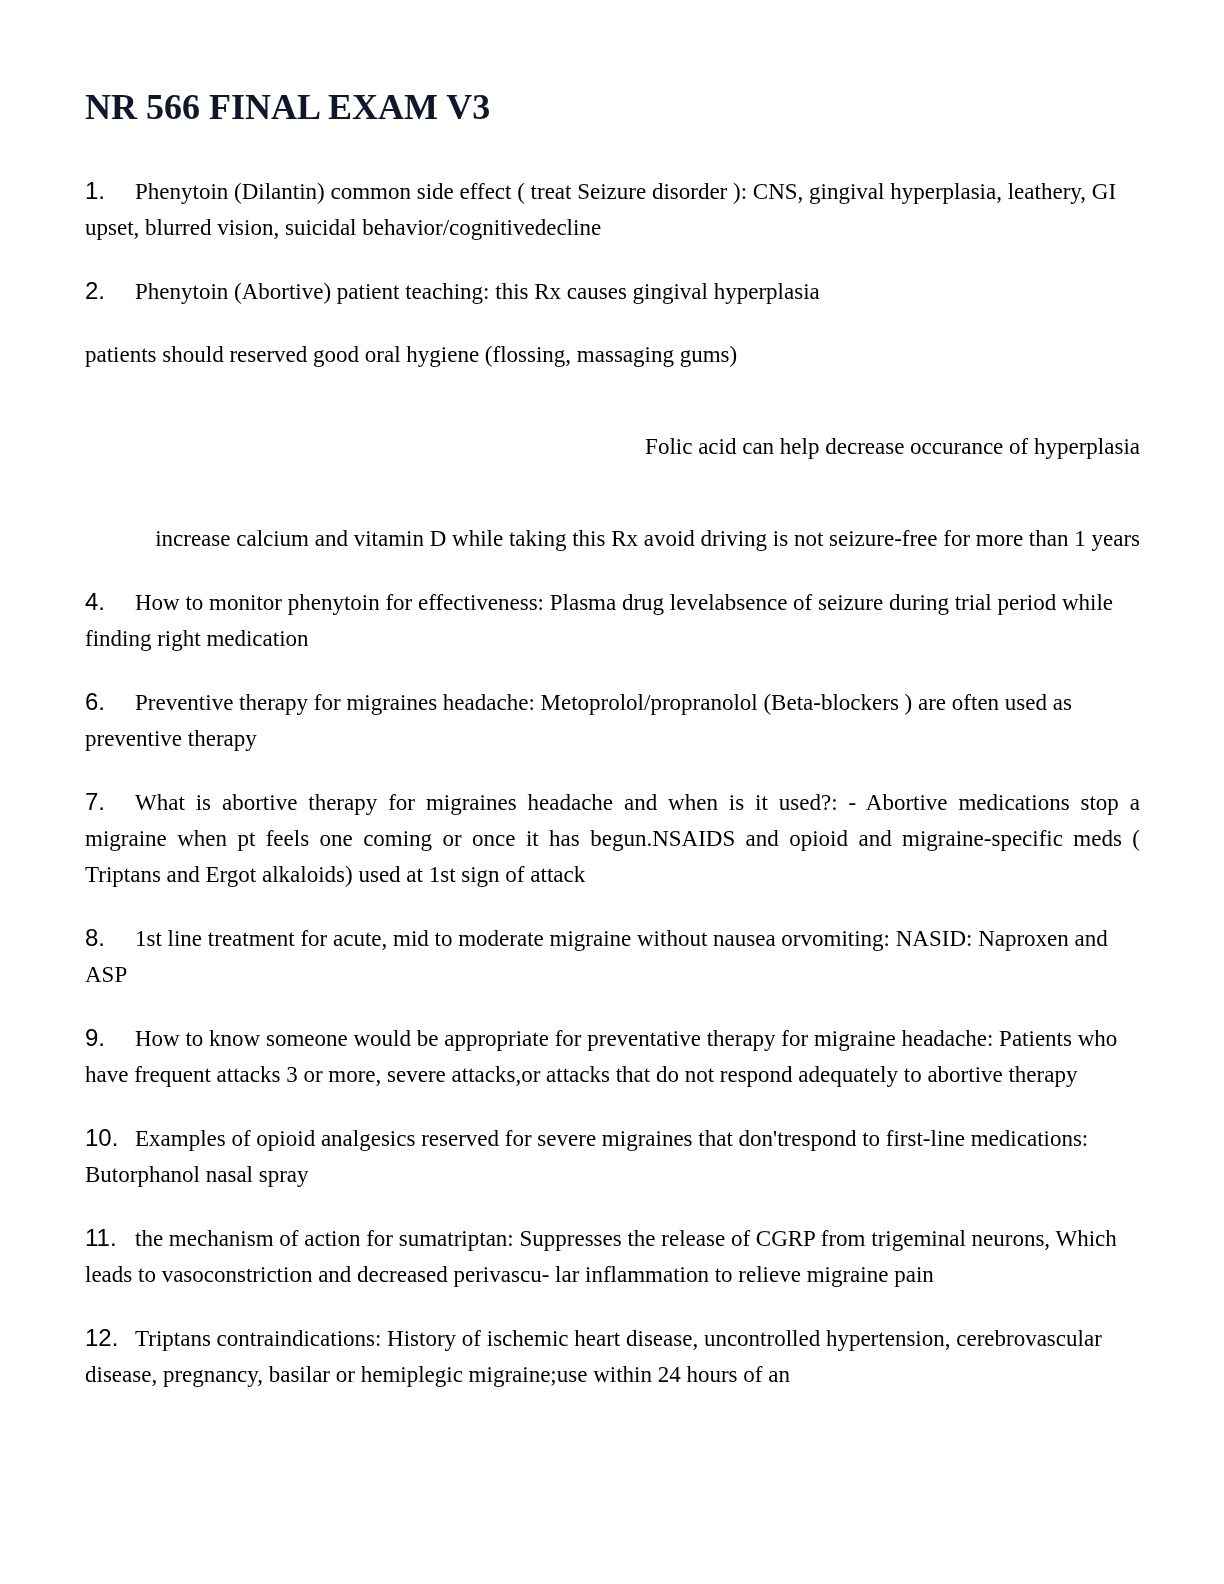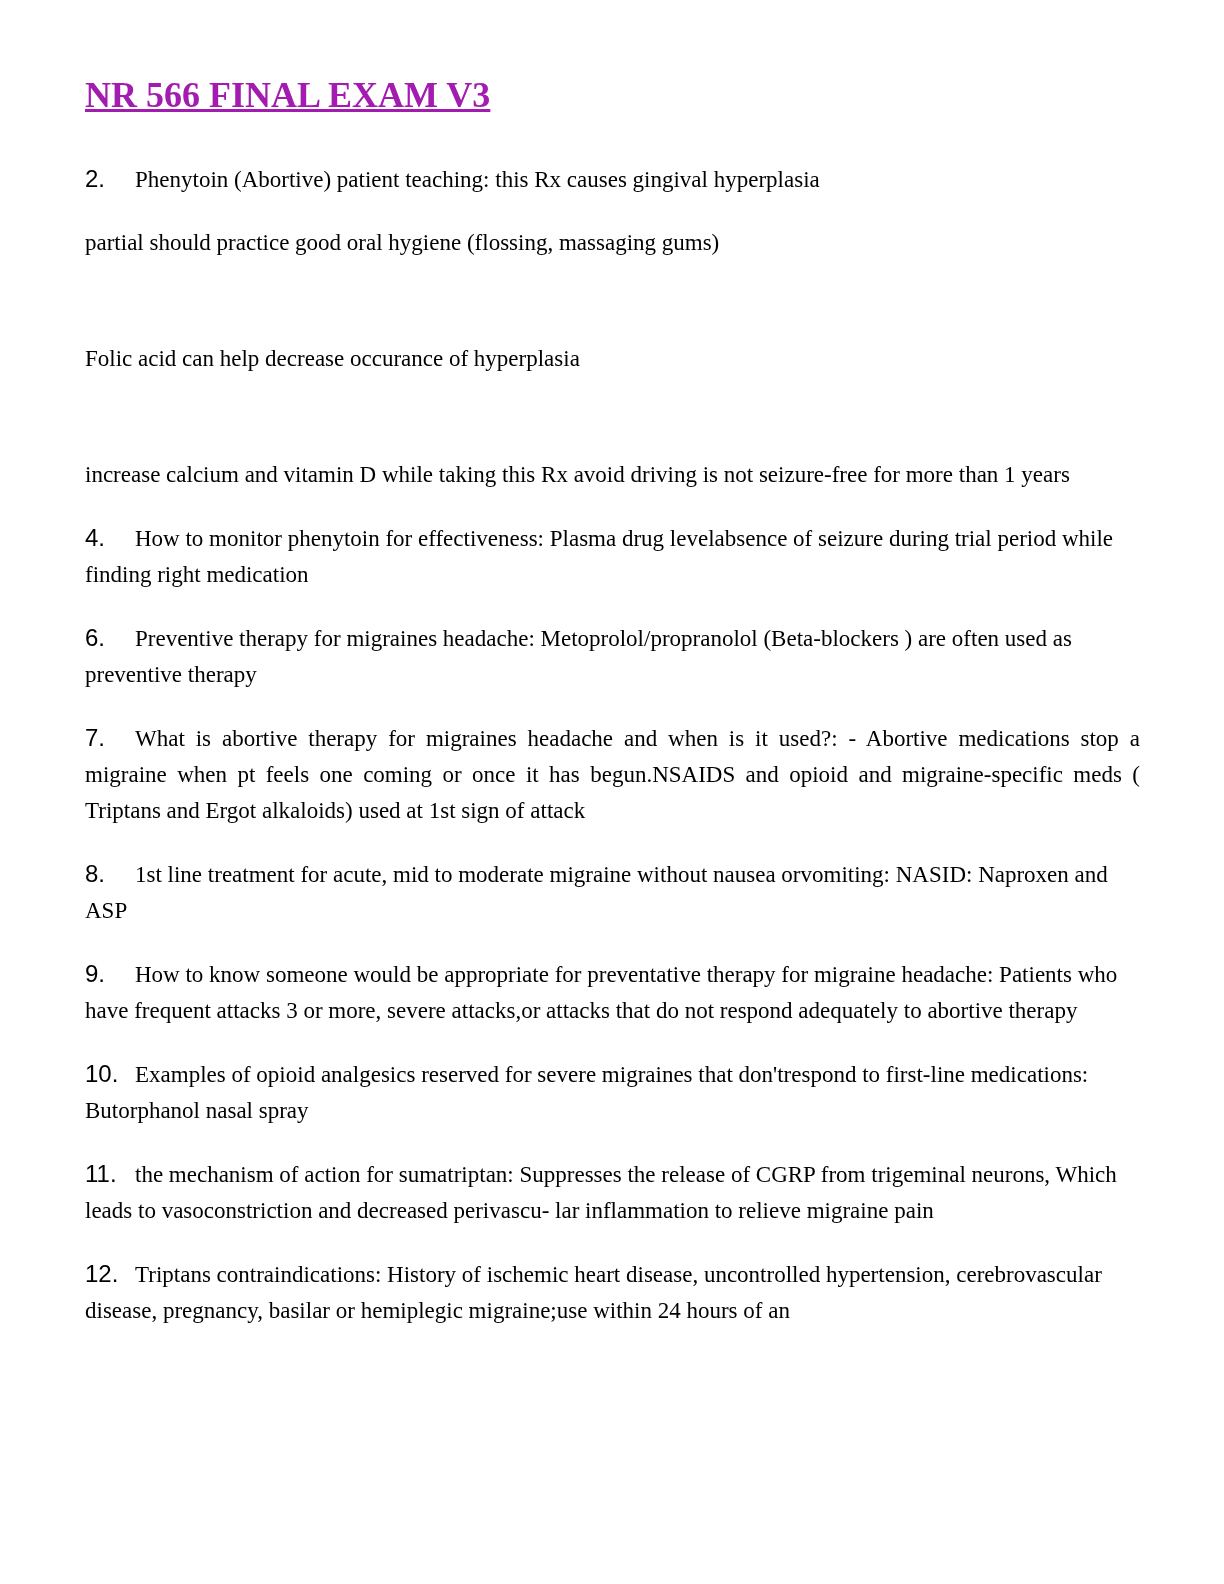--- a/index.html
+++ b/index.html
@@ -10,49 +10,49 @@
     min-height: 1584px;
     background: #ffffff;
     padding: 74px 84px 40px 85px;
     color: #000000;
     font-size: 23px;
     line-height: 36px;
     overflow: hidden;
   }
   .title {
     font-family: "Liberation Serif", serif;
-    color: #a21caf;
+    color: #0f172a;
     font-size: 36px;
     line-height: 1.2;
     font-weight: bold;
-    text-decoration: underline;
-    margin: 0 0 44px 0;
+    margin: 12px 0 44px 0;
   }
   .para { margin: 0 0 27px 0; }
   .para:last-child { margin-bottom: 0; }
   .num {
     font-family: "Liberation Sans", sans-serif;
     font-size: 24px;
     display: inline-block;
     min-width: 50px;
   }
   .justify { text-align: justify; }
-  .gap-lg { margin-top: 80px; }
+  .gap-lg { margin-top: 56px; text-align: right; }
 </style>
 </head>
 <body>
 
 <div class="page">
 
   <h1 class="title">NR 566 FINAL EXAM V3</h1>
 
+  <p class="para"><span class="num">1.</span><span>Phenytoin (Dilantin) common side effect ( treat Seizure disorder ): CNS, gingival hyperplasia, leathery, GI upset, blurred vision, suicidal behavior/cognitivedecline</span></p>
 
   <p class="para"><span class="num">2.</span><span>Phenytoin (Abortive) patient teaching: this Rx causes gingival hyperplasia</span></p>
 
-  <p class="para"><span>partial should practice good oral hygiene (flossing, massaging gums)</span></p>
+  <p class="para"><span>patients should reserved good oral hygiene (flossing, massaging gums)</span></p>
 
   <p class="para gap-lg"><span>Folic acid can help decrease occurance of hyperplasia</span></p>
 
   <p class="para gap-lg"><span>increase calcium and vitamin D while taking this Rx avoid driving is not seizure-free for more than 1 years</span></p>
 
 
   <p class="para"><span class="num">4.</span><span>How to monitor phenytoin for effectiveness: Plasma drug levelabsence of seizure during trial period while finding right medication</span></p>
 
 
   <p class="para"><span class="num">6.</span><span>Preventive therapy for migraines headache: Metoprolol/propranolol (Beta-blockers ) are often used as preventive therapy</span></p>

